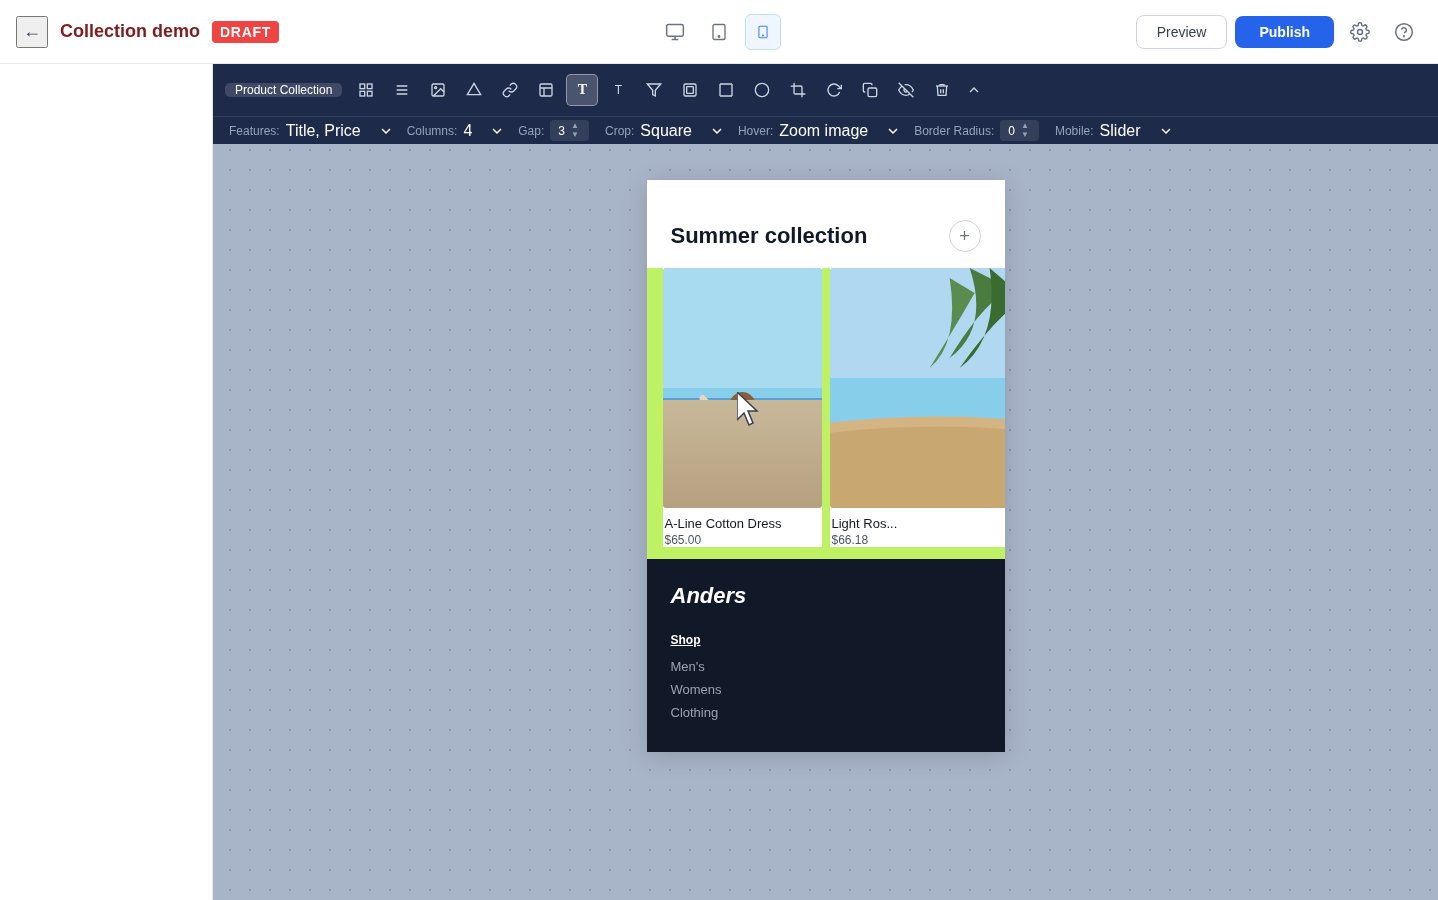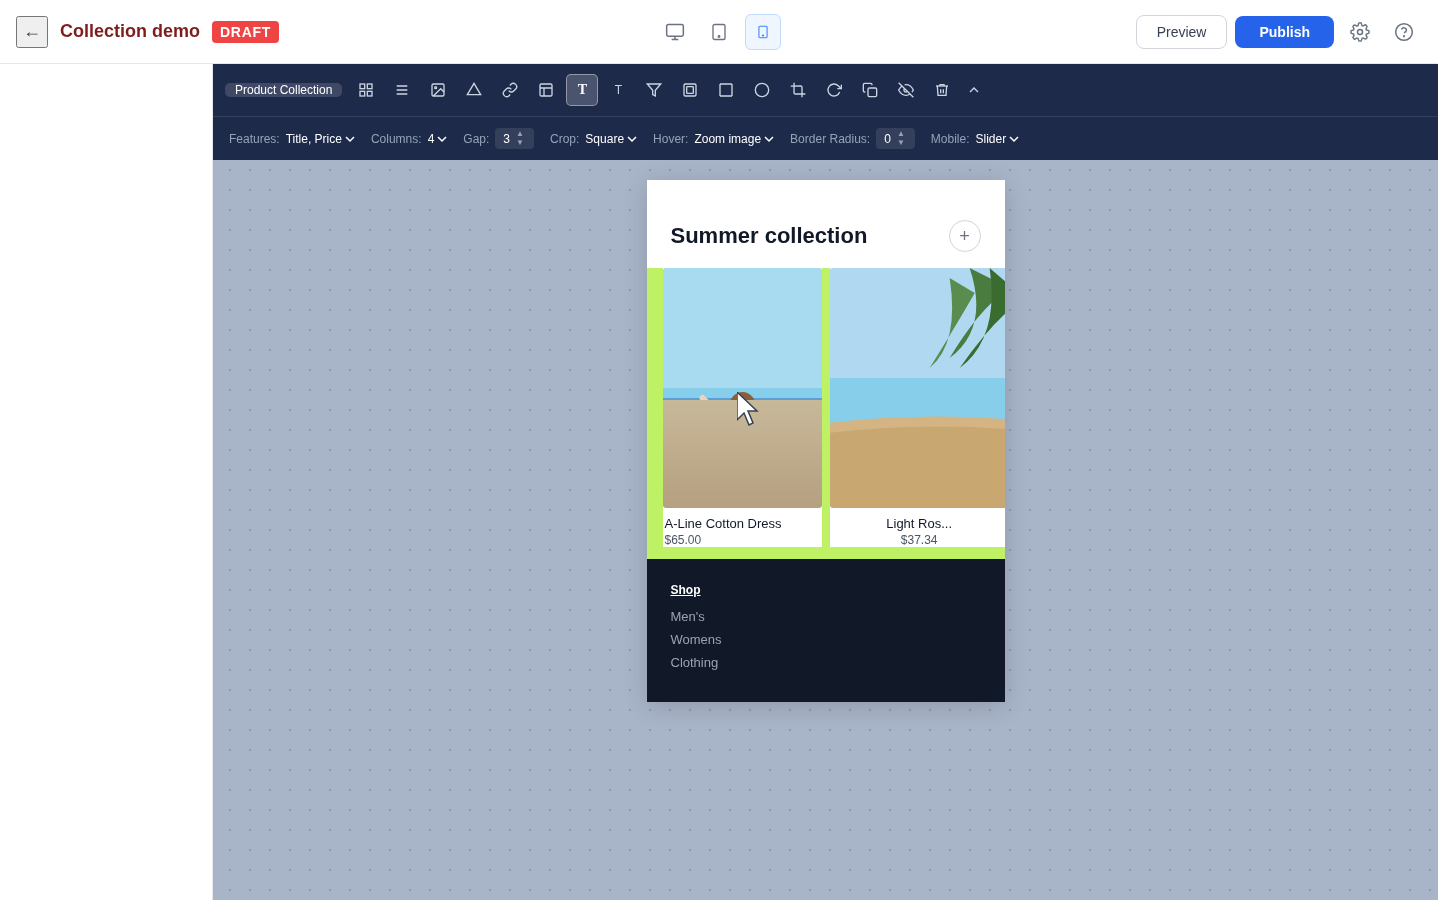--- a/index.html
+++ b/index.html
@@ -145,43 +145,43 @@
     }
     .toolbar-icon-btn.active {
       background: rgba(255,255,255,0.2);
       color: #fff;
     }
 
     
     .options-bar {
       position: absolute;
       top: 116px; left: 213px; right: 0;
-      height: 44px;
+      height: 28px;
       background: #1e2a4a;
       display: flex;
       padding: 0 16px;
       gap: 16px;
       z-index: 89;
       border-top: 1px solid rgba(255,255,255,0.1);
     }
     .option-group {
       display: flex;
       align-items: center;
       gap: 6px;
     }
     .option-label {
       color: #94a3b8;
       font-size: 12px;
     }
     .option-value {
       color: #fff;
-      font-size: 12px;
-      display: flex;
-      align-items: center;
-      gap: 3px;
+      font-size: 16px;
+      display: flex;
+      align-items: center;
+      gap: 20px;
       cursor: pointer;
     }
     .option-value svg {
       width: 10px; height: 10px;
     }
     .option-number {
       background: rgba(255,255,255,0.1);
       color: #fff;
       font-size: 12px;
       padding: 2px 8px;
@@ -629,42 +629,43 @@
 
             <path d="M114 155 Q100 140 90 130" stroke="#e8d5c0" stroke-width="6" fill="none" stroke-linecap="round"></path>
 
             <ellipse cx="130" cy="140" rx="14" ry="16" fill="#8B5E3C"></ellipse>
           </svg>
         </div>
         <div class="product-name">A-Line Cotton Dress</div>
         <div class="product-price">$65.00</div>
       </div>
 
-      <div class="product-card" style="flex: 0 0 55%; overflow:hidden;text-align:center;">
+      <div class="product-card" style="flex: 0 0 55%; overflow:hidden;">
         <div class="beach-img">
           <svg width="100%" height="100%" viewBox="0 0 260 240" preserveAspectRatio="xMidYMid slice" xmlns="http://www.w3.org/2000/svg">
 
             <rect width="260" height="240" fill="#87CEEB"></rect>
             <rect width="260" height="110" fill="#b0d8f0"></rect>
 
             <path d="M0 160 Q130 140 260 155 L260 240 L0 240 Z" fill="#d4b483"></path>
             <path d="M0 170 Q130 150 260 165 L260 240 L0 240 Z" fill="#c8a870"></path>
 
             <path d="M180 0 Q200 60 160 90 Q190 40 220 20 Z" fill="#4a7c40"></path>
             <path d="M200 0 Q210 70 170 100 Q205 50 235 30 Z" fill="#3a6c30"></path>
             <path d="M160 10 Q170 75 140 100 Q168 55 185 25 Z" fill="#5a8c50"></path>
           </svg>
         </div>
         <div class="product-name">Light Ros...</div>
-        <div class="product-price">$37.34</div>
+        <div class="product-price">$66.18</div>
       </div>
     </div>
 
 
     <div class="footer-section">
+      <div class="footer-brand">Anders</div>
       <div class="footer-nav-title">Shop</div>
       <div class="footer-nav-item">Men's</div>
       <div class="footer-nav-item">Womens</div>
       <div class="footer-nav-item">Clothing</div>
     </div>
   </div>
 
   <div style="position:absolute; top: 232px; left: 524px; pointer-events:none; z-index:200;">
     <svg width="28" height="36" viewBox="0 0 28 36">
       <path d="M0 0 L0 28 L7 21 L12 33 L16 31 L11 19 L20 19 Z" fill="white" stroke="#374151" stroke-width="1.5"></path>

